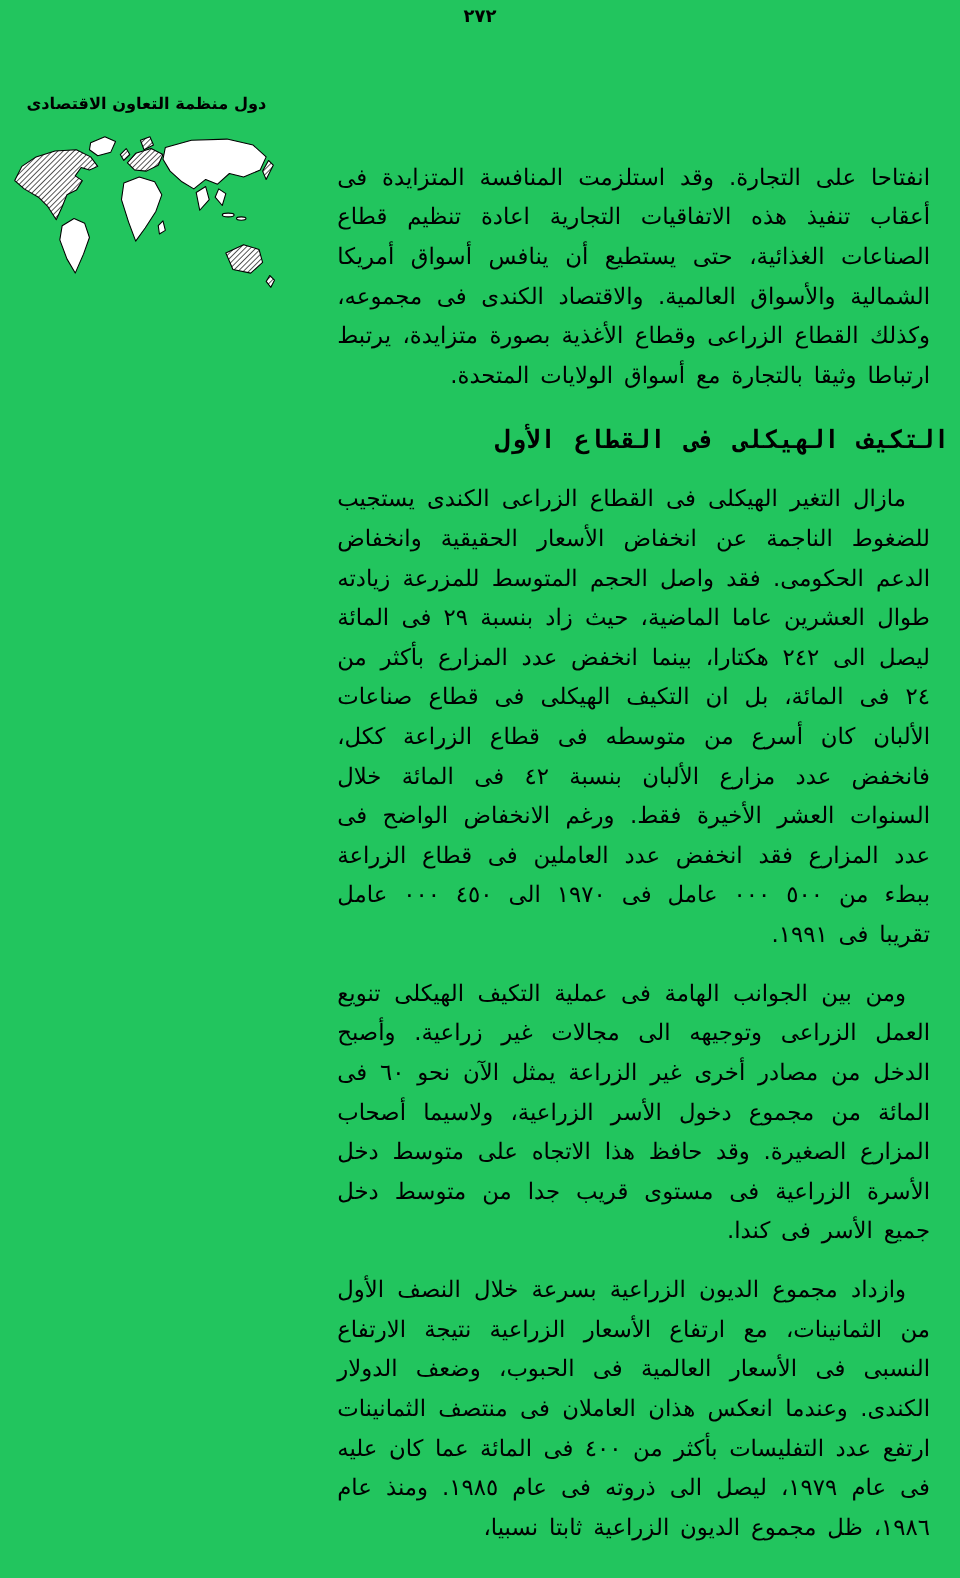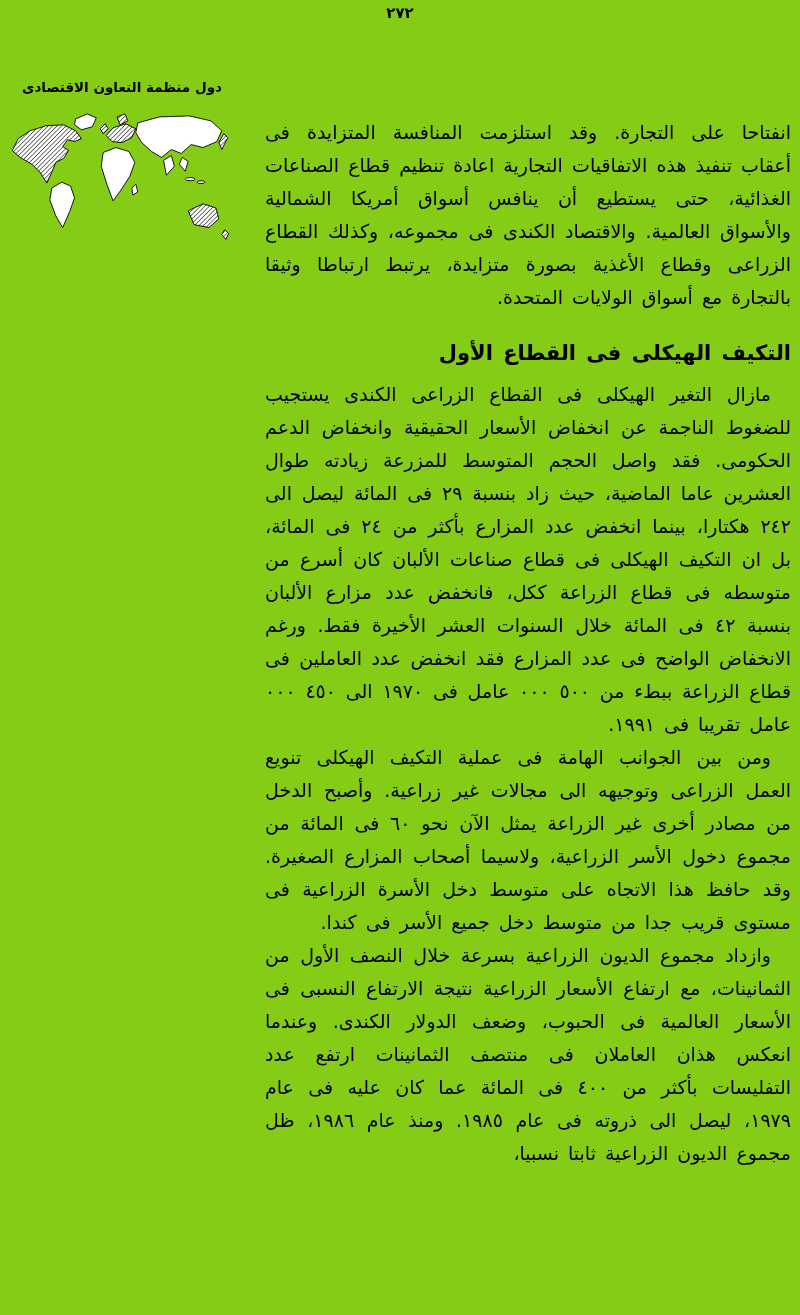--- a/index.html
+++ b/index.html
@@ -9,21 +9,21 @@
     width: 800px;
     height: 1315px;
     overflow: hidden;
     font-family: "DejaVu Sans", sans-serif;
     color: #000000;
   }
   .page {
     position: relative;
     width: 800px;
     height: 1315px;
-    background: #84cc16;
+    background: #22c55e;
   }
   .page-number {
     position: absolute;
     top: 4px;
     left: 0;
     right: 0;
     text-align: center;
     font-size: 15px;
     font-weight: bold;
     letter-spacing: 1px;
@@ -52,30 +52,31 @@
     top: 116px;
     left: 265px;
     right: 9px;
     direction: rtl;
     text-align: justify;
     font-size: 19px;
     line-height: 33px;
     word-spacing: 3px;
   }
   .content p {
-    margin: 0;
+    margin: 16px;
     padding: 0;
   }
   .content p.indent { text-indent: 20px; }
   .content h2 {
     margin: 24px 0 10px 0;
     font-size: 21px;
     font-weight: bold;
     text-align: right;
     line-height: 30px;
+    font-family: Liberation Mono, monospace;
   }
 </style>
 </head>
 <body>
 
 <div class="page">
 
   <div class="page-number">٢٧٢</div>
 
   <aside class="sidebar">

